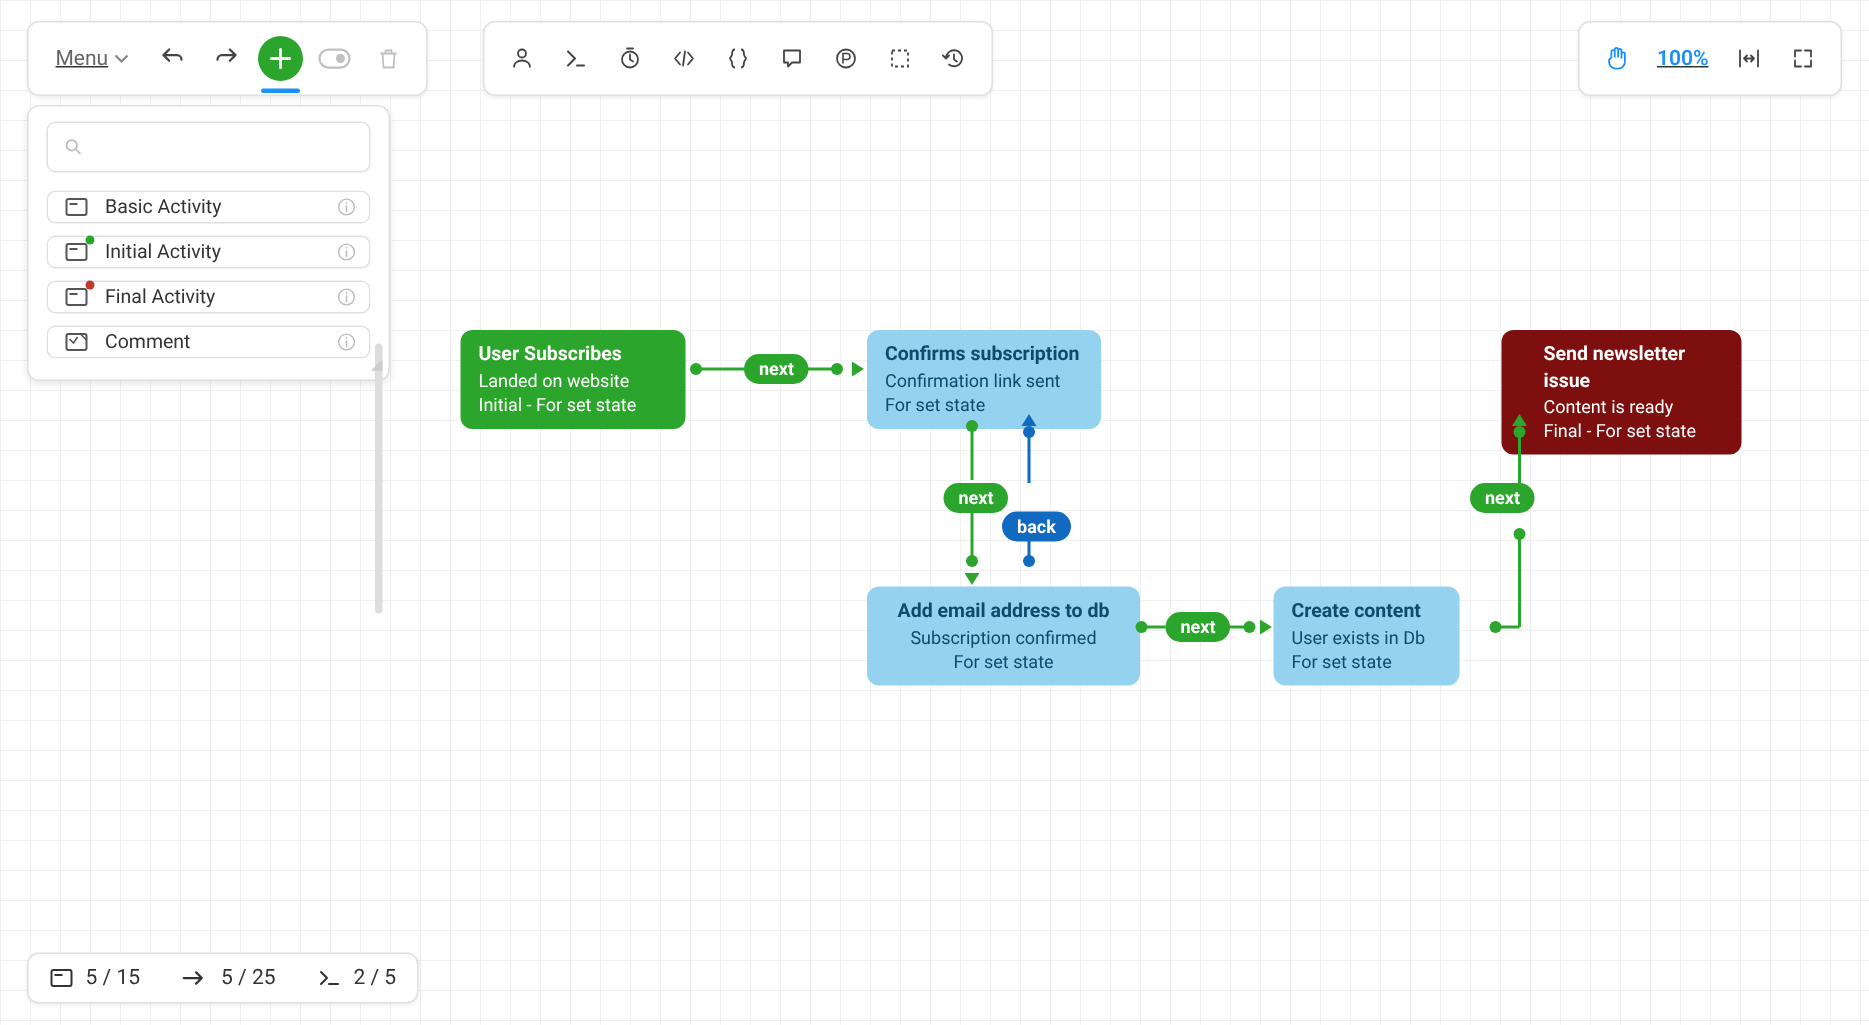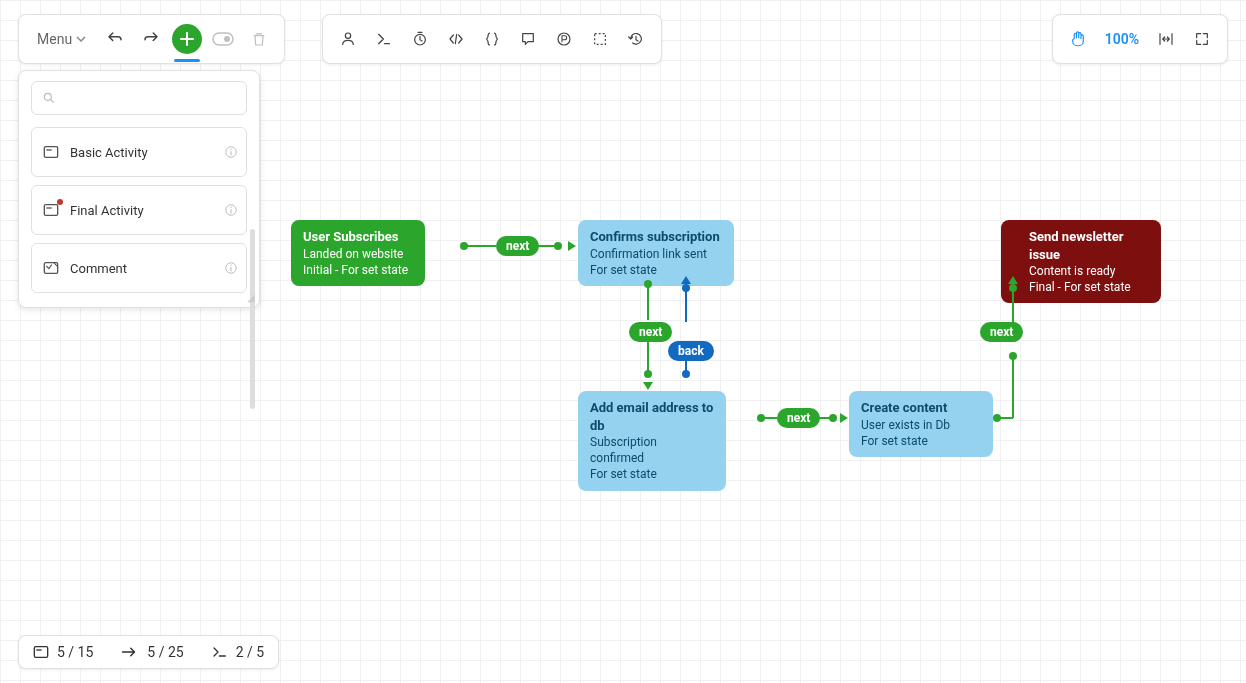--- a/index.html
+++ b/index.html
@@ -2,21 +2,21 @@
 <html><head>
 <meta charset="utf-8">
 <style>
 * { box-sizing: border-box; margin: 0; padding: 0; }
 body { font-family: -apple-system, BlinkMacSystemFont, "Segoe UI", Roboto, Arial, sans-serif; font-size: 13px; color: #333; background: #fff; width: 1246px; height: 683px; position: relative; overflow: hidden; }
 
 
 .canvas { position: absolute; inset: 0; background-image: linear-gradient(#f0f0f0 1px, transparent 1px), linear-gradient(90deg, #f0f0f0 1px, transparent 1px); background-size: 20px 20px; }
 
 
-.toolbar { position: absolute; display: flex; align-items: center; gap: 6px; background: #fff; border: 1px solid #e0e0e0; border-radius: 8px; box-shadow: 0 1px 3px rgba(0,0,0,0.08); padding: 24px 10px; height: 44px; }
+.toolbar { position: absolute; display: flex; align-items: center; gap: 6px; background: #fff; border: 1px solid #e0e0e0; border-radius: 8px; box-shadow: 0 1px 3px rgba(0,0,0,0.08); padding: 24px 10px; height: 44px; text-decoration: underline; }
 .toolbar.left { top: 14px; left: 18px; }
 .toolbar.center { top: 14px; left: 322px; }
 .toolbar.right { top: 14px; right: 18px; justify-content: space-between; }
 
 .tb-btn { display: inline-flex; align-items: center; justify-content: center; width: 30px; height: 30px; border-radius: 6px; cursor: pointer; color: #444; }
 .tb-btn.active { color: #1890ff; }
 .tb-btn.disabled { color: #c0c0c0; cursor: default; }
 .tb-menu { display: inline-flex; align-items: center; gap: 4px; padding: 0 8px; height: 30px; border-radius: 6px; cursor: pointer; color: #666; font-size: 14px; }
 .tb-add { width: 30px; height: 30px; border-radius: 50%; background: #2ca52c; color: #fff; display: inline-flex; align-items: center; justify-content: center; cursor: pointer; position: relative; }
 .tb-add::after { content:""; position:absolute; bottom:-8px; left:2px; right:2px; height:3px; background:#1890ff; border-radius:2px; }
@@ -24,21 +24,21 @@
 
 
 .panel { position: absolute; top: 70px; left: 18px; width: 242px; background: #fff; border: 1px solid #e0e0e0; border-radius: 8px; box-shadow: 0 2px 6px rgba(0,0,0,0.1); padding: 10px 12px 14px; }
 .panel-tabs { display: flex; align-items: center; gap: 18px; margin-bottom: 10px; position: relative; }
 .panel-tab { font-size: 15px; cursor: pointer; padding: 4px 2px; }
 .panel-tab.active { color: #1890ff; font-weight: 600; }
 .panel-close { position: absolute; right: 0; top: 2px; cursor: pointer; color: #444; font-size: 14px; }
 .panel-search { display: flex; align-items: center; border: 1px solid #e0e0e0; border-radius: 6px; height: 34px; padding: 0 10px; color: #bbb; margin-bottom: 12px; }
 .panel-search svg { width: 14px; height: 14px; }
 .panel-list { display: flex; flex-direction: column; gap: 8px; max-height: 268px; overflow: hidden; }
-.panel-item { display: flex; align-items: center; gap: 10px; border: 1px solid #e0e0e0; border-radius: 6px; height: 50px; padding: 0 10px; cursor: grab; position: relative; }
+.panel-item { display: flex; align-items: center; gap: 10px; border: 1px solid #e0e0e0; border-radius: 6px; height: 22px; padding: 0 10px; cursor: grab; position: relative; }
 .panel-item .info { position: absolute; right: 8px; color: #bbb; }
 .panel-item .picon { width: 18px; height: 18px; display: inline-flex; align-items: center; justify-content: center; color: #555; }
 .panel-item .dot { width: 6px; height: 6px; border-radius: 50%; position: absolute; }
 .panel-resize { position: absolute; right: 4px; bottom: 4px; color: #ccc; font-size: 10px; }
 .panel-scroll { position:absolute; right:4px; top:158px; width:5px; height:180px; background:#ddd; border-radius:3px; }
 
 
 .statusbar { position: absolute; bottom: 14px; left: 18px; background: #fff; border: 1px solid #e0e0e0; border-radius: 8px; box-shadow: 0 1px 3px rgba(0,0,0,0.08); padding: 8px 14px; display: flex; gap: 28px; align-items: center; font-size: 14px; color: #333; }
 .statusbar .stat { display: flex; align-items: center; gap: 8px; }
 
@@ -199,20 +199,36 @@
             <path d="M12 7 V7.5 M12 11 V17" stroke="#bbb" stroke-width="1.8" fill="none" stroke-linecap="round"></path>
           </svg>
         </span>
     </div>
     <div class="panel-item">
       <span class="picon" style="position:relative;">
           <svg width="16" height="14" viewBox="0 0 24 20">
             <rect x="2" y="2" width="20" height="16" rx="2" stroke="#555" stroke-width="2" fill="none"></rect>
             <rect x="5" y="6" width="8" height="2" fill="#555"></rect>
           </svg>
+          <span class="dot" style="background:#2ca52c; top:-2px; right:-3px;"></span>
+        </span>
+      <span>Initial Activity</span>
+      <span class="info">
+          <svg width="14" height="14" viewBox="0 0 24 24">
+            <circle cx="12" cy="12" r="9" stroke="#bbb" stroke-width="1.6" fill="none"></circle>
+            <path d="M12 7 V7.5 M12 11 V17" stroke="#bbb" stroke-width="1.8" fill="none" stroke-linecap="round"></path>
+          </svg>
+        </span>
+    </div>
+    <div class="panel-item">
+      <span class="picon" style="position:relative;">
+          <svg width="16" height="14" viewBox="0 0 24 20">
+            <rect x="2" y="2" width="20" height="16" rx="2" stroke="#555" stroke-width="2" fill="none"></rect>
+            <rect x="5" y="6" width="8" height="2" fill="#555"></rect>
+          </svg>
           <span class="dot" style="background:#c0392b; top:-2px; right:-3px;"></span>
         </span>
       <span>Final Activity</span>
       <span class="info">
           <svg width="14" height="14" viewBox="0 0 24 24">
             <circle cx="12" cy="12" r="9" stroke="#bbb" stroke-width="1.6" fill="none"></circle>
             <path d="M12 7 V7.5 M12 11 V17" stroke="#bbb" stroke-width="1.8" fill="none" stroke-linecap="round"></path>
           </svg>
         </span>
     </div>
@@ -229,39 +245,39 @@
             <circle cx="12" cy="12" r="9" stroke="#bbb" stroke-width="1.6" fill="none"></circle>
             <path d="M12 7 V7.5 M12 11 V17" stroke="#bbb" stroke-width="1.8" fill="none" stroke-linecap="round"></path>
           </svg>
         </span>
     </div>
   </div>
   <div class="panel-scroll"></div>
   <span class="panel-resize">◢</span>
 </div>
 
-<div class="node green" style="left:291px; top:220px; width:134px;">
+<div class="node green" style="left:307px; top:220px; width:150px;">
   <div class="title">User Subscribes</div>
   <div class="sub">Landed on website</div>
   <div class="sub">Initial - For set state</div>
 </div>
 
 <div class="node blue" style="left:578px; top:220px; width:156px;">
   <div class="title">Confirms subscription</div>
   <div class="sub">Confirmation link sent</div>
   <div class="sub">For set state</div>
 </div>
 
-<div class="node blue" style="left:578px; top:391px; width:148px;">
+<div class="node blue" style="left:578px; top:391px; width:182px;text-align:center;">
   <div class="title">Add email address to db</div>
   <div class="sub">Subscription confirmed</div>
   <div class="sub">For set state</div>
 </div>
 
-<div class="node blue" style="left:849px; top:391px; width:144px;">
+<div class="node blue" style="left:849px; top:391px; width:124px;">
   <div class="title">Create content</div>
   <div class="sub">User exists in Db</div>
   <div class="sub">For set state</div>
 </div>
 
 <div class="node darkred" style="left:1001px; top:220px; width:160px;">
   <div class="title">Send newsletter issue</div>
   <div class="sub">Content is ready</div>
   <div class="sub">Final - For set state</div>
 </div>

